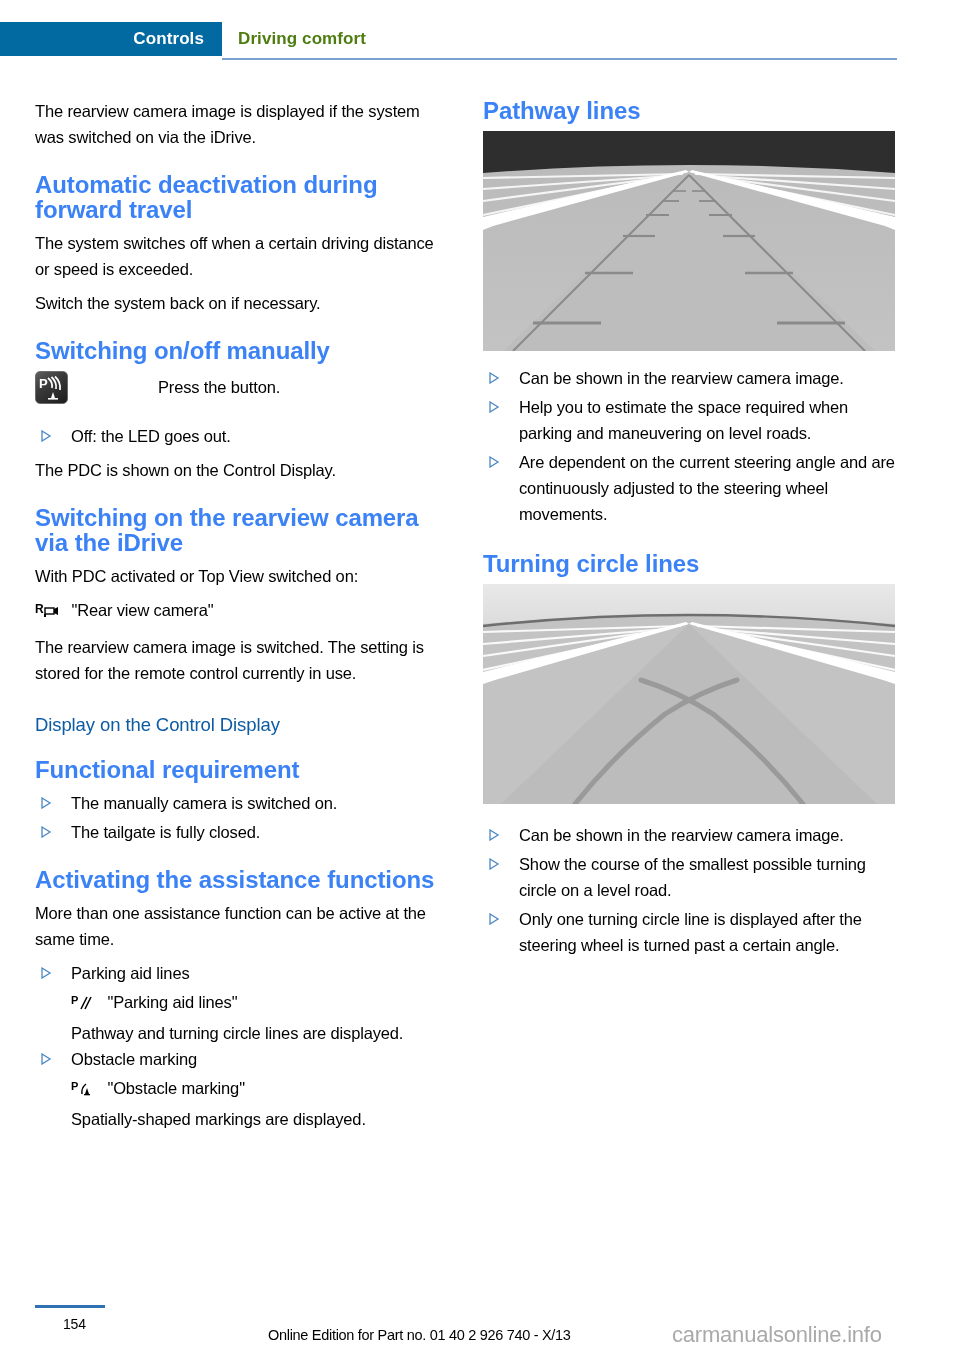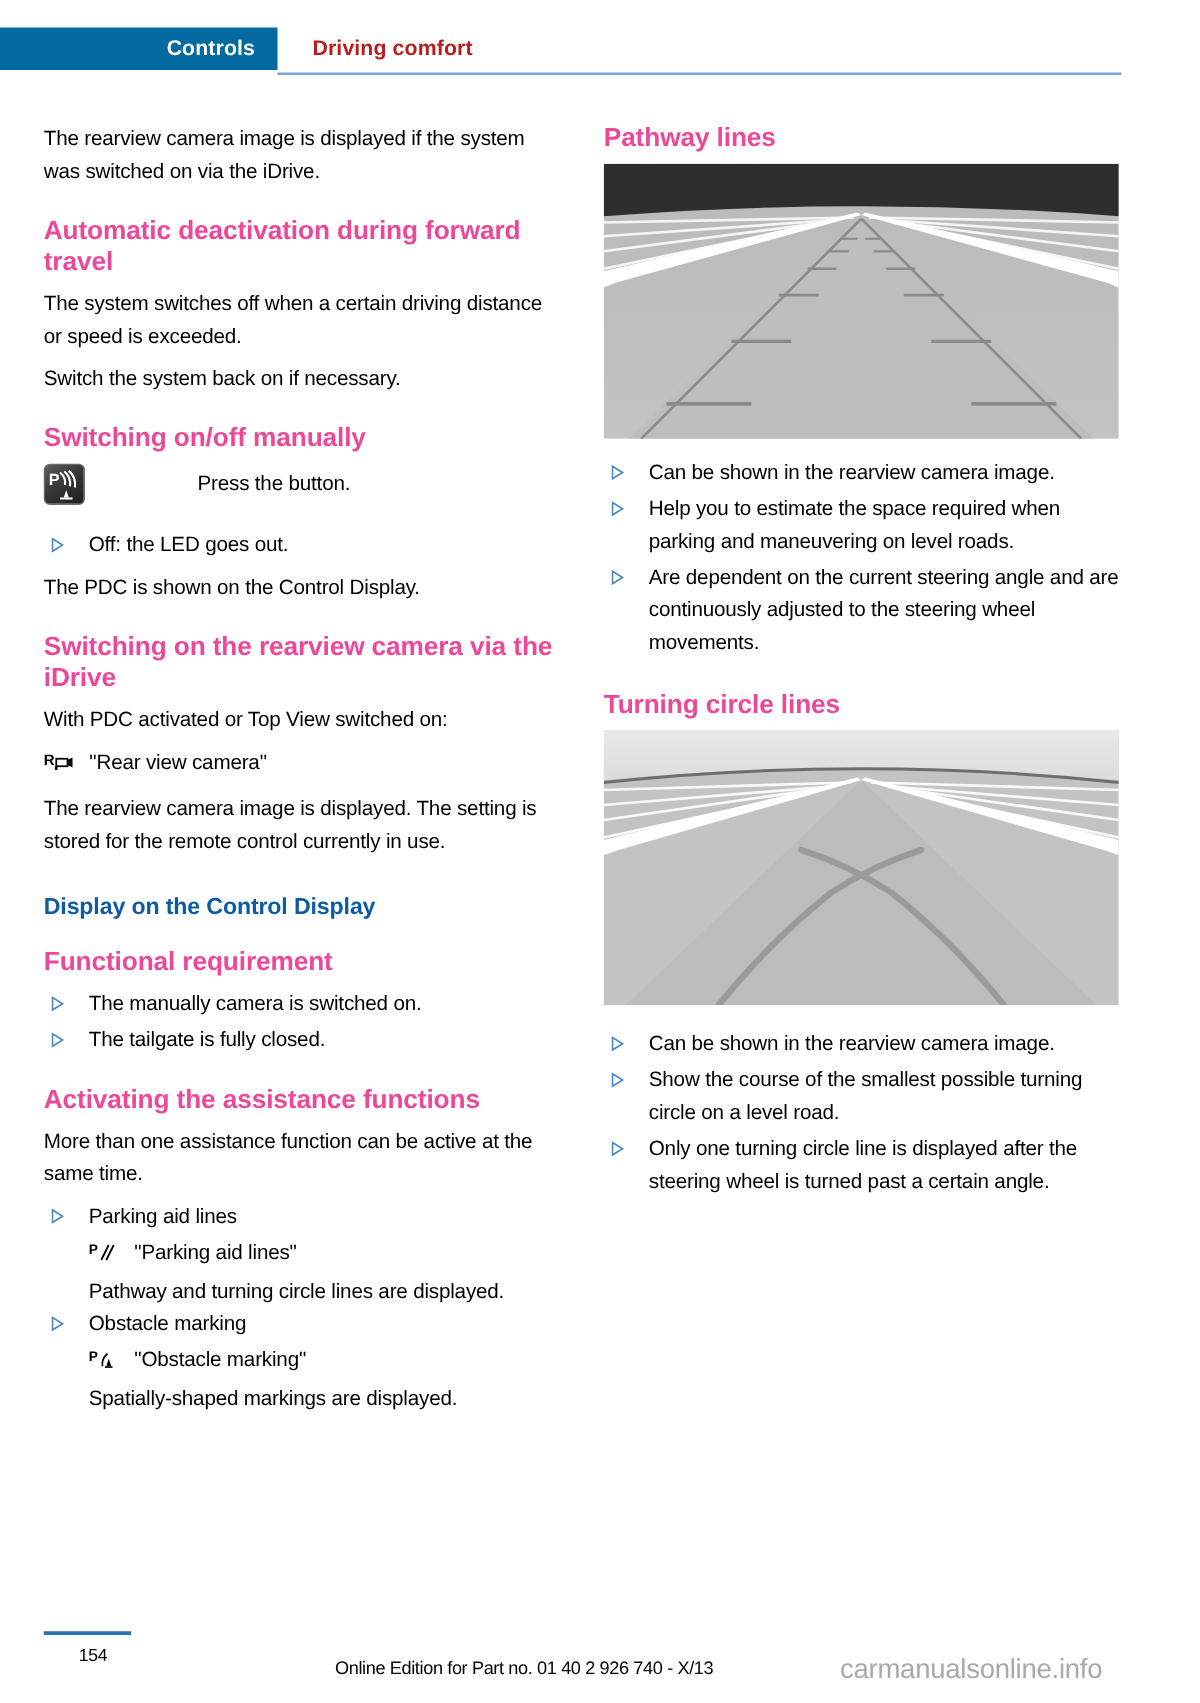--- a/index.html
+++ b/index.html
@@ -39,25 +39,24 @@
     font-size: 17px;
     font-weight: bold;
     letter-spacing: 0.1px;
   }
   .header-tab-inactive {
     position: absolute;
     left: 238px;
     top: 0;
     height: 34px;
     line-height: 34px;
-    color: #b91c1c;
+    color: #4d7c0f;
     font-size: 17px;
     font-weight: bold;
     letter-spacing: 0.1px;
-    margin-left: 12px;
   }
   .header-rule {
     position: absolute;
     left: 222px;
     top: 36px;
     width: 675px;
     height: 2px;
     background: #7aa3cf;
   }
 
@@ -67,28 +66,28 @@
     top: 98px;
     width: 412px;
   }
   .col-left  { left: 35px; }
   .col-right { left: 483px; }
 
   
   .h1 {
     color: #0d5ba3;
     font-size: 18.5px;
-    font-weight: bold;
+    font-weight: normal;
     line-height: 25px;
     margin: 26px 0 16px 0;
     letter-spacing: -0.1px;
   }
   .h2 {
-    color: #ec4899;
-    font-size: 21px;
+    color: #3b82f6;
+    font-size: 24px;
     font-weight: bold;
     line-height: 25px;
     margin: 22px 0 8px 0;
     letter-spacing: -0.1px;
   }
   .h2.tight { margin-top: 20px; }
   p.body {
     font-size: 16.5px;
     line-height: 26px;
     margin: 0 0 8px 0;
@@ -260,21 +259,21 @@
       <svg width="28" height="18" viewBox="0 0 28 18">
         <text x="0" y="12" font-family="'Liberation Sans', sans-serif" font-size="12" font-weight="bold" fill="#000">R</text>
         <rect x="10" y="7" width="9" height="6" fill="none" stroke="#000" stroke-width="1.4"></rect>
         <polygon points="19,8 23,6 23,14 19,12" fill="#000"></polygon>
         <rect x="9" y="13" width="2" height="3" fill="#000"></rect>
       </svg>
     </span>
     <span>"Rear view camera"</span>
   </div>
 
-  <p class="body">The rearview camera image is displayed. The setting is stored for the remote control currently in use.</p>
+  <p class="body">The rearview camera image is switched. The setting is stored for the remote control currently in use.</p>
 
   <div class="h1">Display on the Control Display</div>
 
   <div class="h2 tight">Functional requirement</div>
   <ul class="bullets">
     <li>
       <svg class="tri-svg" width="11" height="12" viewBox="0 0 11 12">
         <polygon points="1,1 9,6 1,11" fill="none" stroke="#4a87c4" stroke-width="1.3"></polygon>
       </svg>
       <span>The manually camera is switched on.</span>

